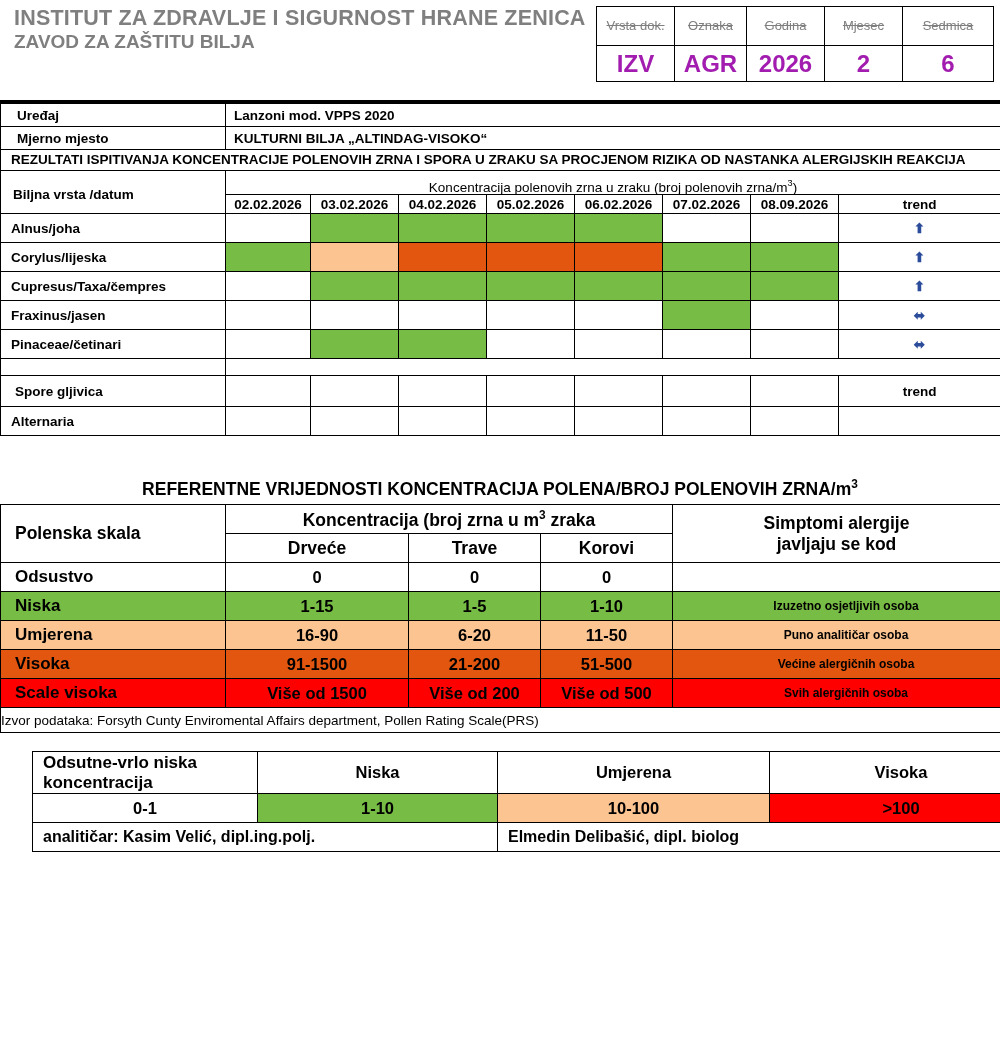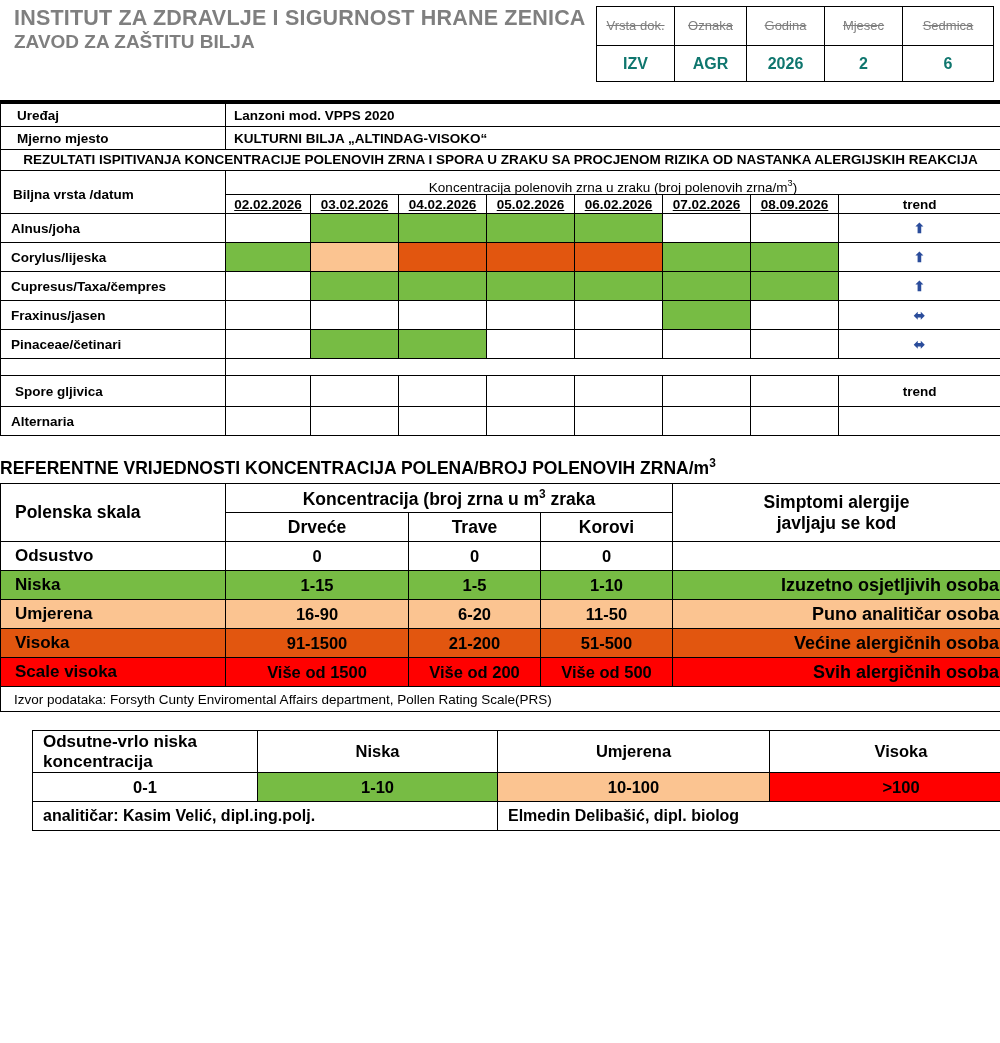--- a/index.html
+++ b/index.html
@@ -61,24 +61,24 @@
     height: 20px;
     padding: 1px 2px;
   }
   .doc-table .hdr td {
     font-size: 13px;
     text-decoration: line-through;
     height: 36px;
     line-height: 1.15;
   }
   .doc-table .vals td {
-    font-size: 16px;
+    font-size: 24px;
     font-weight: bold;
     height: 33px;
-    color: #0f766e;
+    color: #a21caf;
   }
 
   
   .titleband {
     display: flex;
     align-items: stretch;
     border-bottom: 3px solid #000;
     height: 52px;
   }
   .titleband .ttl {
@@ -124,21 +124,21 @@
     font-weight: bold;
     padding-left: 16px !important;
     height: 22px;
   }
   .mt-val {
     font-size: 15.5px;
     font-weight: bold;
     padding-left: 8px !important;
   }
   .mt-banner {
-    text-align: center;
+    text-align: left;
     font-size: 17px;
     font-weight: bold;
     line-height: 1.18;
     padding: 2px 10px !important;
   }
   .mt-species-head {
     font-size: 16.5px;
     font-weight: bold;
     padding-left: 12px !important;
     vertical-align: top;
@@ -148,21 +148,20 @@
     text-align: center;
     font-size: 18.5px;
     vertical-align: top;
     padding-top: 7px !important;
   }
   .date-cell {
     text-align: center;
     font-size: 11.5px;
     font-weight: bold;
     height: 18px;
-    text-decoration: underline;
   }
   .trend-head {
     text-align: center;
     font-size: 11.5px;
     font-weight: bold;
   }
   .species-name {
     font-size: 13.5px;
     font-weight: bold;
     padding-left: 10px !important;
@@ -188,23 +187,25 @@
     font-weight: bold;
     padding-left: 14px !important;
     height: 30px;
   }
 
   
   .spacer { height: 18px; }
 
   
   .ref-title {
+    text-align: center;
     font-size: 17.5px;
     font-weight: bold;
     padding: 2px 0 4px 0;
+    margin-top: 21px;
   }
   table.ref {
     border-collapse: collapse;
     table-layout: fixed;
     width: 1000px;
   }
   table.ref td {
     border: 1px solid #000;
     text-align: center;
     vertical-align: middle;
@@ -214,29 +215,29 @@
   }
   table.ref td.lbl {
     text-align: left;
     padding-left: 14px;
     font-size: 17px;
   }
   table.ref td.hd {
     font-size: 17.5px;
   }
   table.ref td.sym {
-    font-size: 18px;
-    text-align: right;
+    font-size: 12px;
+    text-align: center;
     padding-left: 20px;
   }
   table.ref td.src {
     text-align: left;
     font-size: 13.5px;
     font-weight: normal;
-    padding-left: 13px;
+    padding-left: 0;
     height: 22px;
   }
 
   
   table.alt {
     border-collapse: collapse;
     table-layout: fixed;
     width: 1000px;
     margin-left: 32px;
   }

